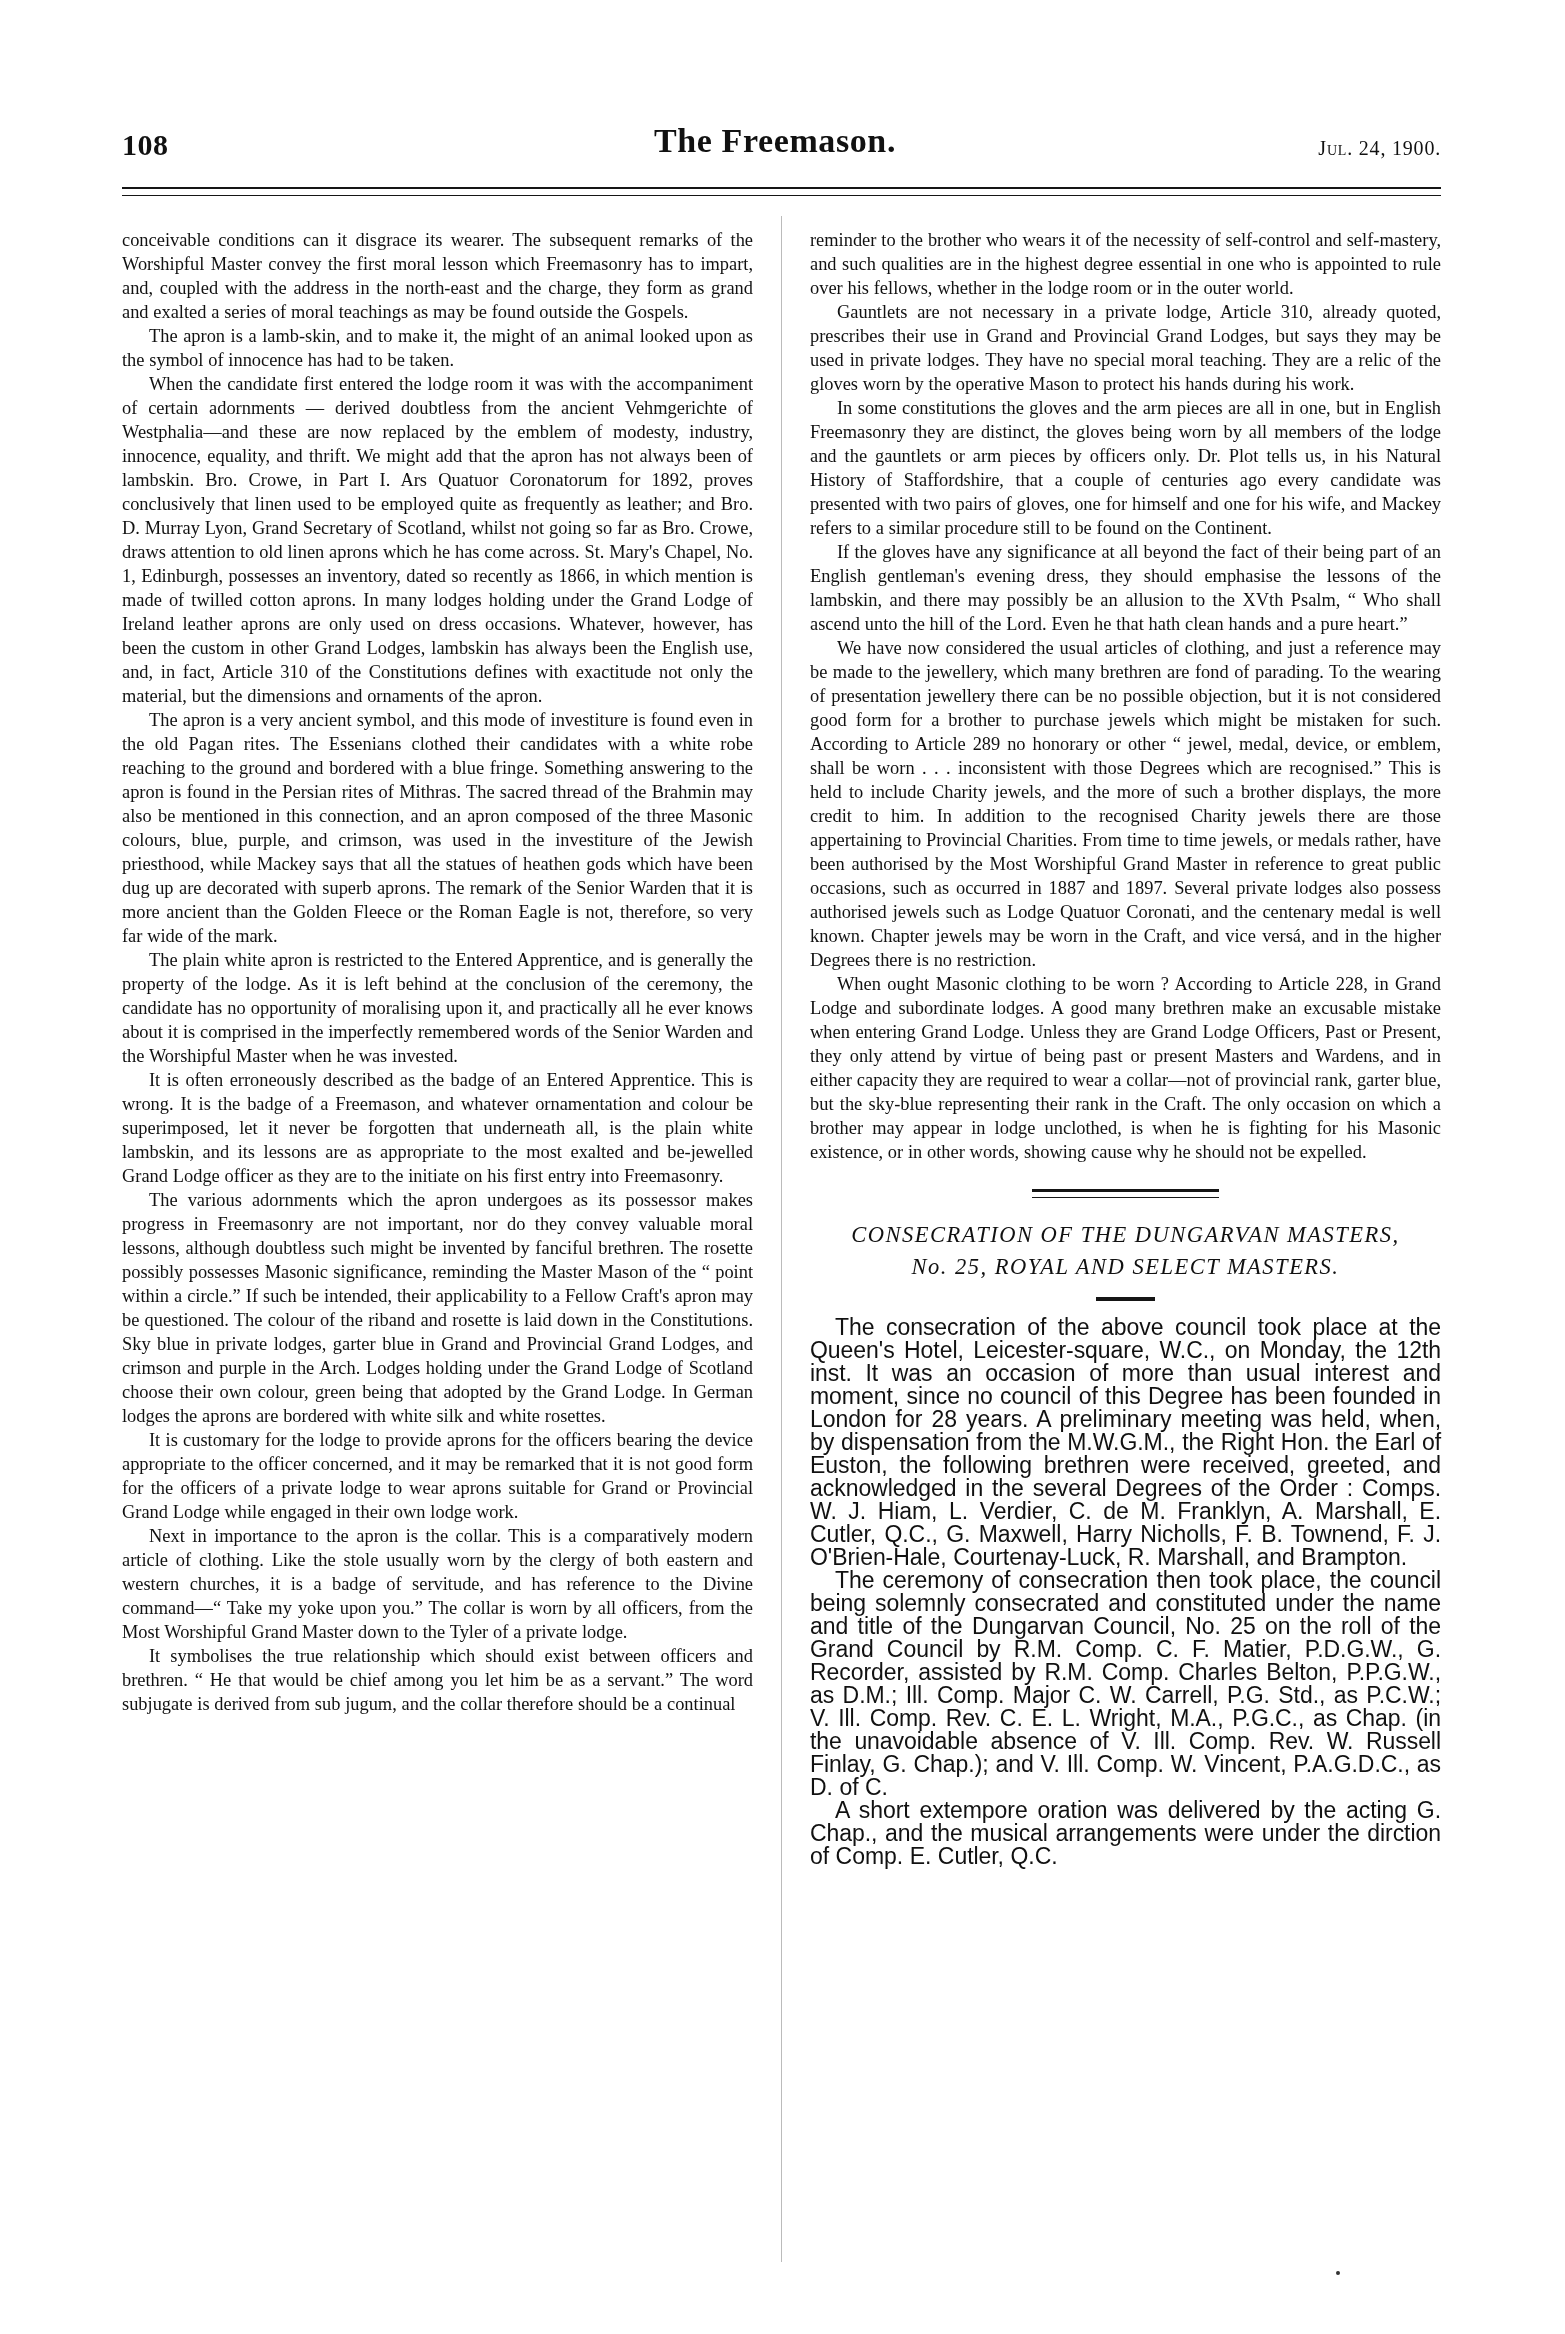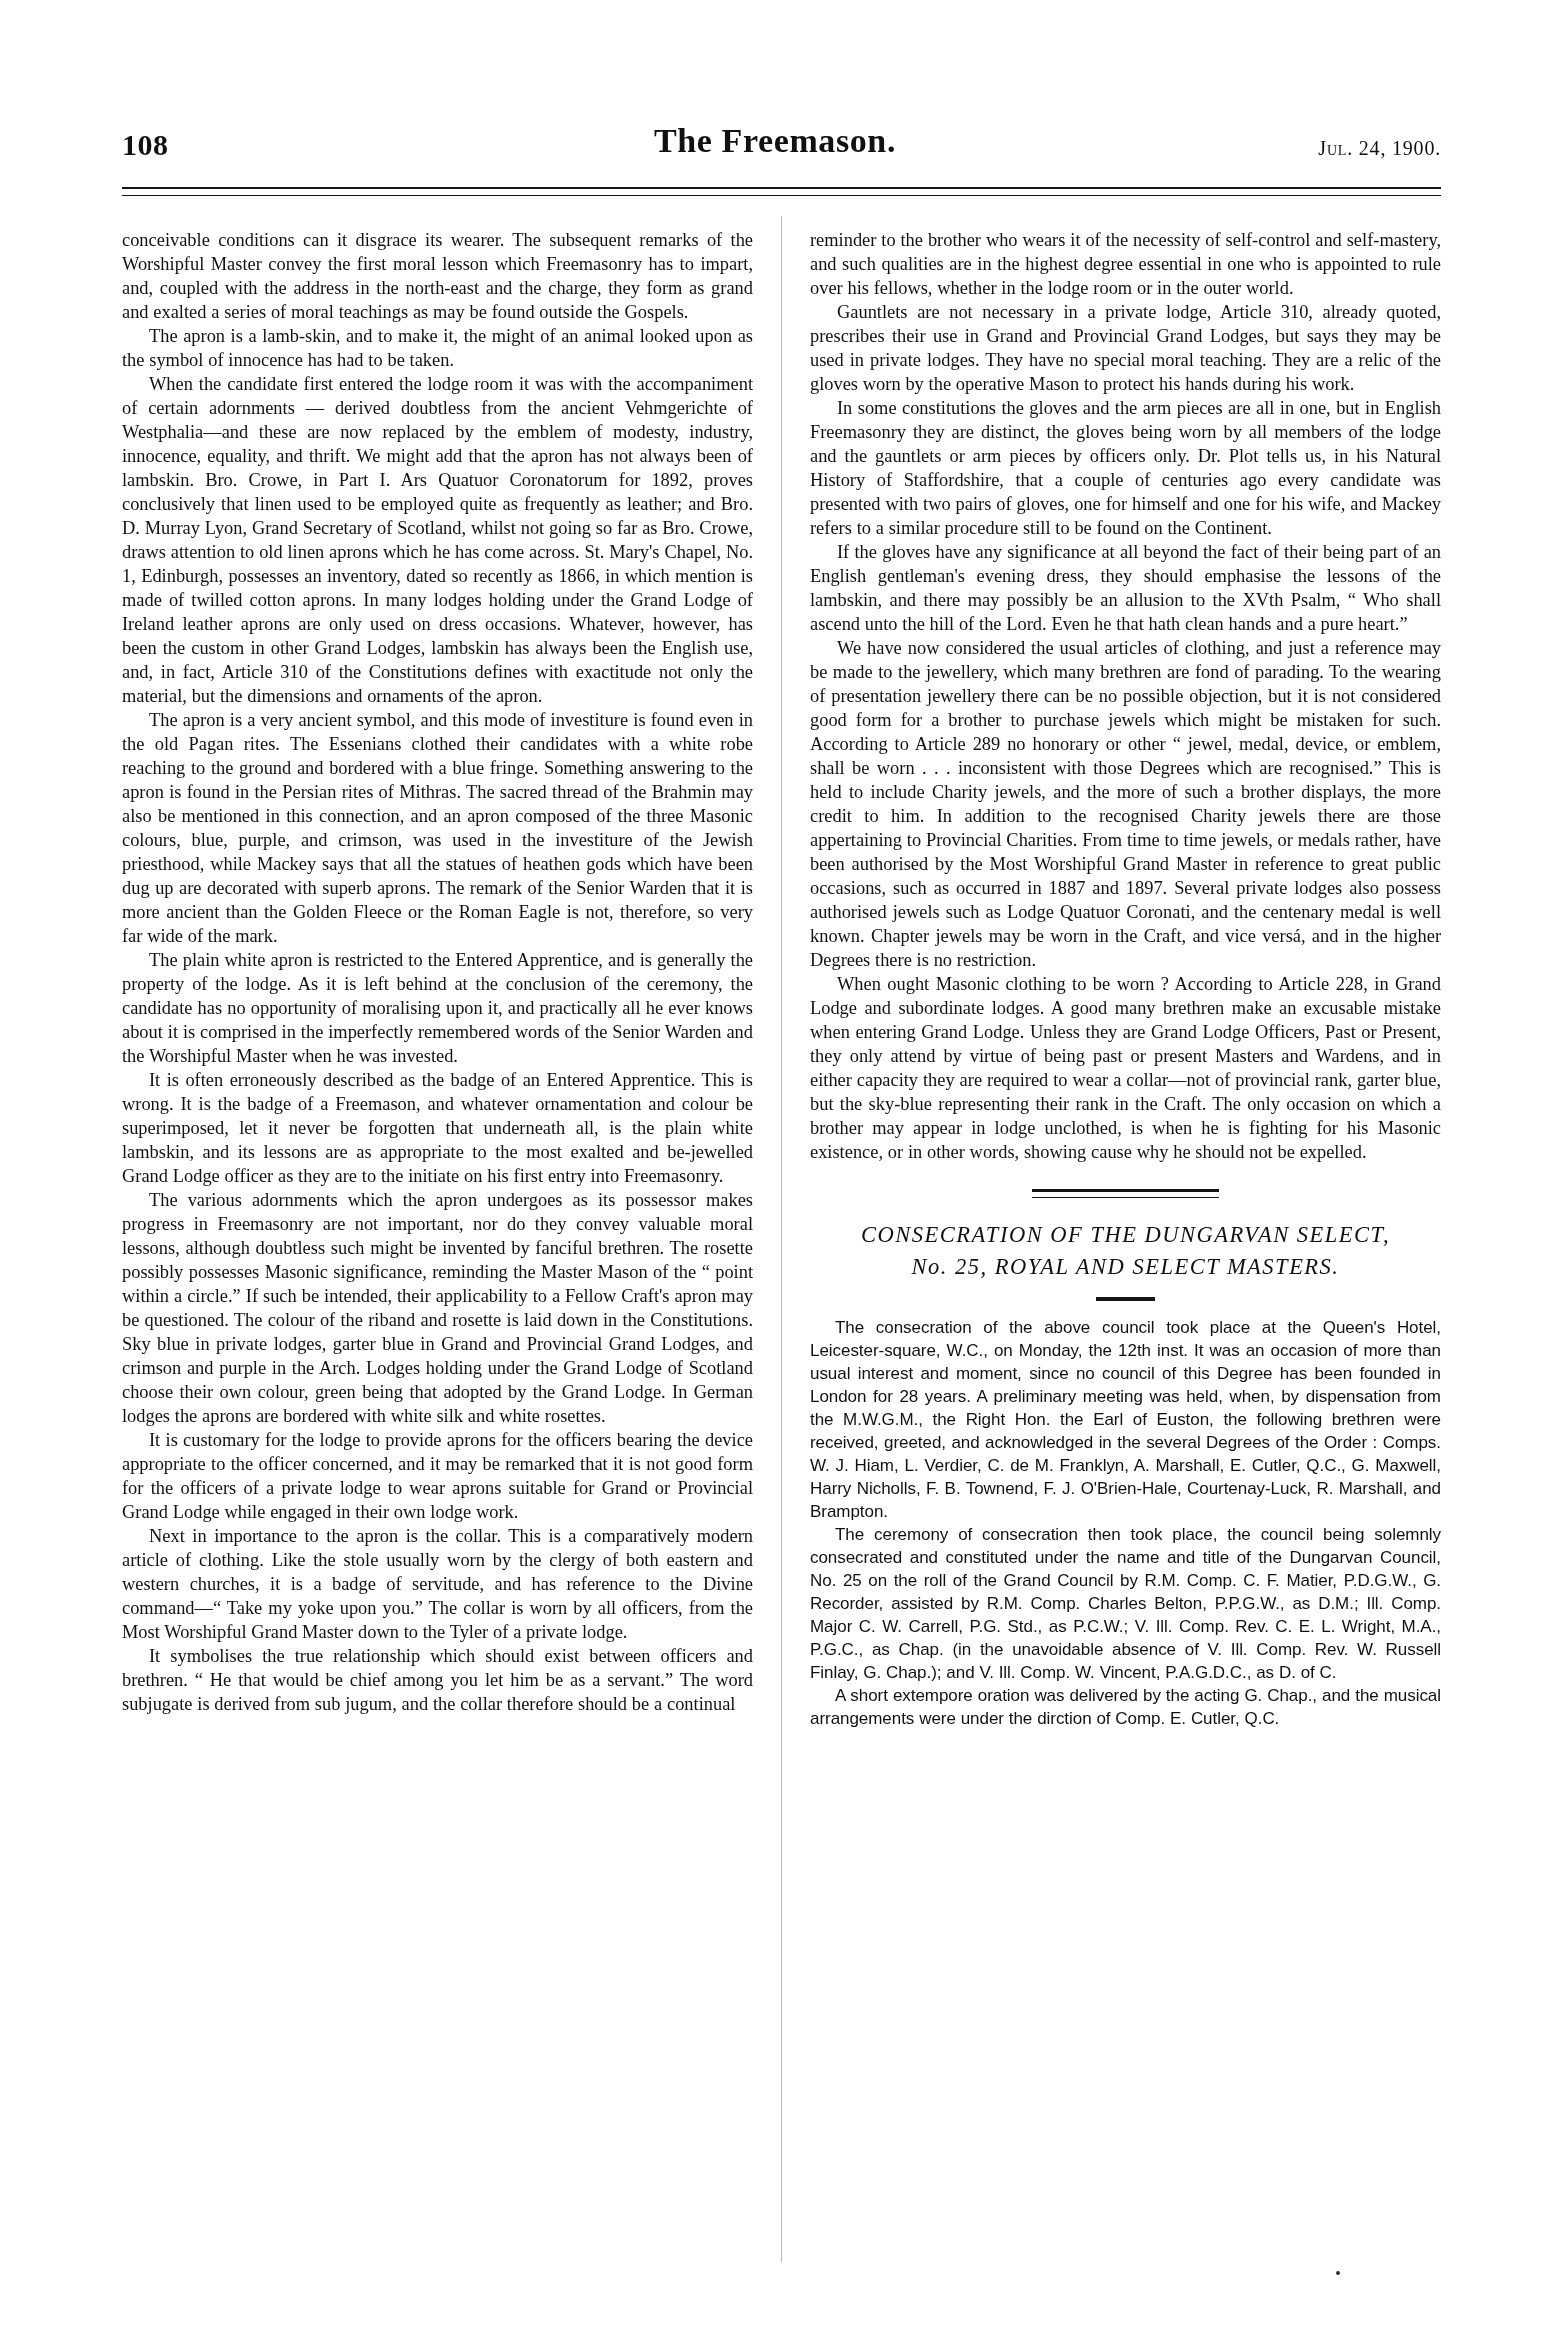--- a/index.html
+++ b/index.html
@@ -126,21 +126,21 @@
   }
   h2.headline .line2 { display: block; }
   .headline-dash {
     margin: 13.4px auto 15.3px auto;
     width: 59px;
     height: 3.8px;
     background: #151515;
   }
   p.body.small {
     font-family: "Liberation Sans", sans-serif;
-    font-size: 17px;
+    font-size: 23px;
     line-height: 23px;
     text-indent: 25px;
     letter-spacing: -0.05px;
   }
   .foot-dot {
     position: absolute;
     left: 1336px;
     top: 2271px;
     width: 3.8px;
     height: 3.8px;
@@ -180,21 +180,21 @@
       <p class="body first">reminder to the brother who wears it of the necessity of self-control and self-mastery, and such qualities are in the highest degree essential in one who is appointed to rule over his fellows, whether in the lodge room or in the outer world.</p>
       <p class="body">Gauntlets are not necessary in a private lodge, Article 310, already quoted, prescribes their use in Grand and Provincial Grand Lodges, but says they may be used in private lodges. They have no special moral teaching. They are a relic of the gloves worn by the operative Mason to protect his hands during his work.</p>
       <p class="body">In some constitutions the gloves and the arm pieces are all in one, but in English Freemasonry they are distinct, the gloves being worn by all members of the lodge and the gauntlets or arm pieces by officers only. Dr. Plot tells us, in his Natural History of Staffordshire, that a couple of centuries ago every candidate was presented with two pairs of gloves, one for himself and one for his wife, and Mackey refers to a similar procedure still to be found on the Continent.</p>
       <p class="body">If the gloves have any significance at all beyond the fact of their being part of an English gentleman's evening dress, they should emphasise the lessons of the lambskin, and there may possibly be an allusion to the XVth Psalm, “ Who shall ascend unto the hill of the Lord. Even he that hath clean hands and a pure heart.”</p>
       <p class="body">We have now considered the usual articles of clothing, and just a reference may be made to the jewellery, which many brethren are fond of parading. To the wearing of presentation jewellery there can be no possible objection, but it is not considered good form for a brother to purchase jewels which might be mistaken for such. According to Article 289 no honorary or other “ jewel, medal, device, or emblem, shall be worn . . . inconsistent with those Degrees which are recognised.” This is held to include Charity jewels, and the more of such a brother displays, the more credit to him. In addition to the recognised Charity jewels there are those appertaining to Provincial Charities. From time to time jewels, or medals rather, have been authorised by the Most Worshipful Grand Master in reference to great public occasions, such as occurred in 1887 and 1897. Several private lodges also possess authorised jewels such as Lodge Quatuor Coronati, and the centenary medal is well known. Chapter jewels may be worn in the Craft, and vice versá, and in the higher Degrees there is no restriction.</p>
       <p class="body">When ought Masonic clothing to be worn ? According to Article 228, in Grand Lodge and subordinate lodges. A good many brethren make an excusable mistake when entering Grand Lodge. Unless they are Grand Lodge Officers, Past or Present, they only attend by virtue of being past or present Masters and Wardens, and in either capacity they are required to wear a collar—not of provincial rank, garter blue, but the sky-blue representing their rank in the Craft. The only occasion on which a brother may appear in lodge unclothed, is when he is fighting for his Masonic existence, or in other words, showing cause why he should not be expelled.</p>
 
       <div class="article-sep"></div>
 
       <h2 class="headline">
-        <span>CONSECRATION OF THE DUNGARVAN SELECT,</span>
+        <span>CONSECRATION OF THE DUNGARVAN MASTERS,</span>
         <span class="line2">No. 25, ROYAL AND SELECT MASTERS.</span>
       </h2>
       <div class="headline-dash"></div>
 
       <p class="body small first">The consecration of the above council took place at the Queen's Hotel, Leicester-square, W.C., on Monday, the 12th inst. It was an occasion of more than usual interest and moment, since no council of this Degree has been founded in London for 28 years. A preliminary meeting was held, when, by dispensation from the M.W.G.M., the Right Hon. the Earl of Euston, the following brethren were received, greeted, and acknowledged in the several Degrees of the Order : Comps. W. J. Hiam, L. Verdier, C. de M. Franklyn, A. Marshall, E. Cutler, Q.C., G. Maxwell, Harry Nicholls, F. B. Townend, F. J. O'Brien-Hale, Courtenay-Luck, R. Marshall, and Brampton.</p>
       <p class="body small">The ceremony of consecration then took place, the council being solemnly consecrated and constituted under the name and title of the Dungarvan Council, No. 25 on the roll of the Grand Council by R.M. Comp. C. F. Matier, P.D.G.W., G. Recorder, assisted by R.M. Comp. Charles Belton, P.P.G.W., as D.M.; Ill. Comp. Major C. W. Carrell, P.G. Std., as P.C.W.; V. Ill. Comp. Rev. C. E. L. Wright, M.A., P.G.C., as Chap. (in the unavoidable absence of V. Ill. Comp. Rev. W. Russell Finlay, G. Chap.); and V. Ill. Comp. W. Vincent, P.A.G.D.C., as D. of C.</p>
       <p class="body small">A short extempore oration was delivered by the acting G. Chap., and the musical arrangements were under the dirction of Comp. E. Cutler, Q.C.</p>
     </div>
   </div>
 

